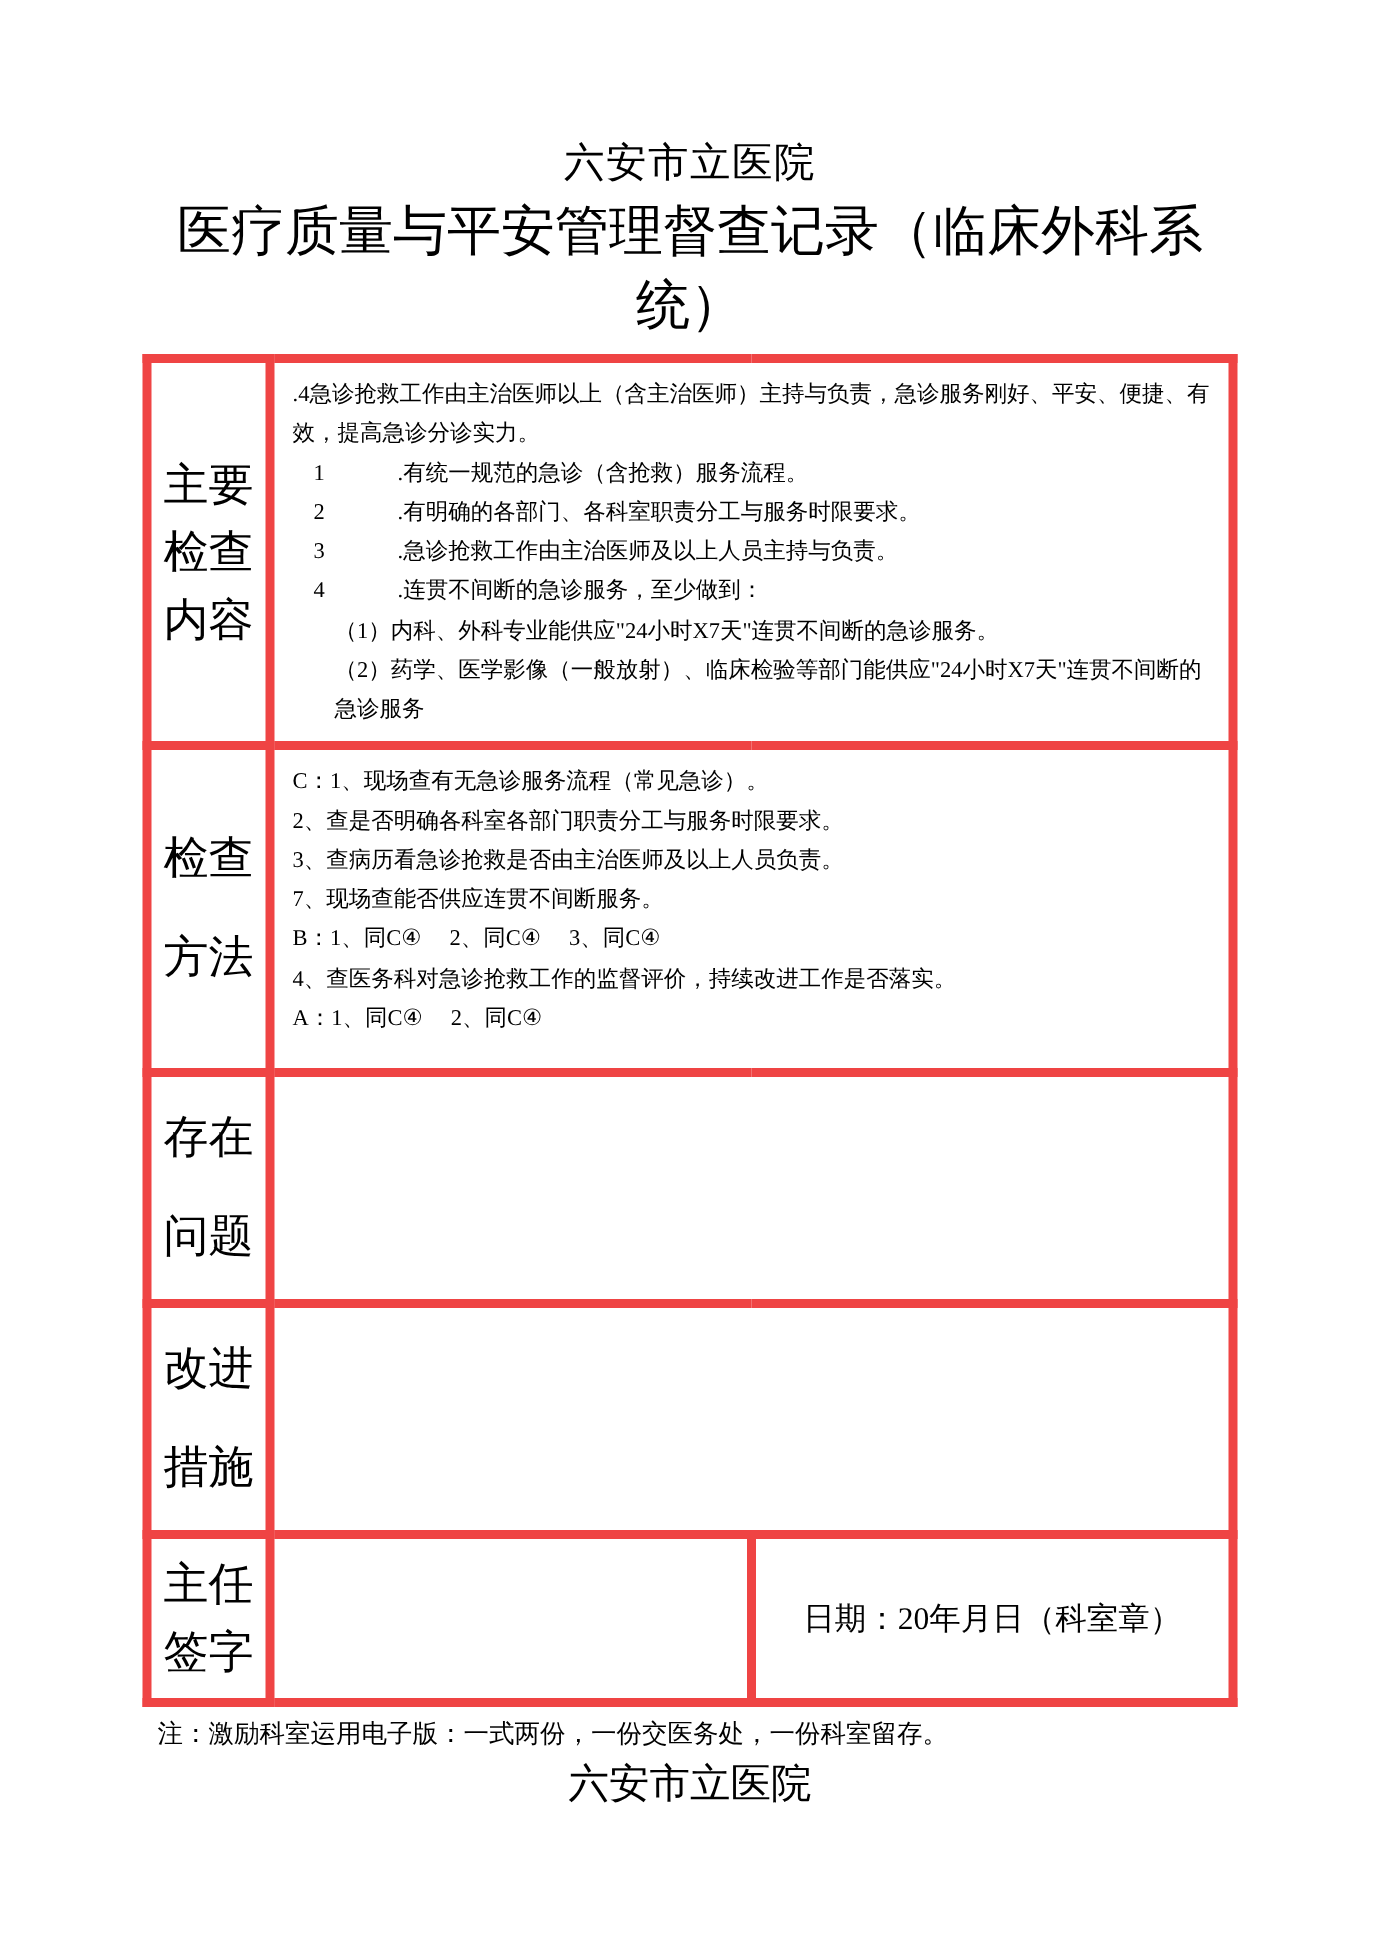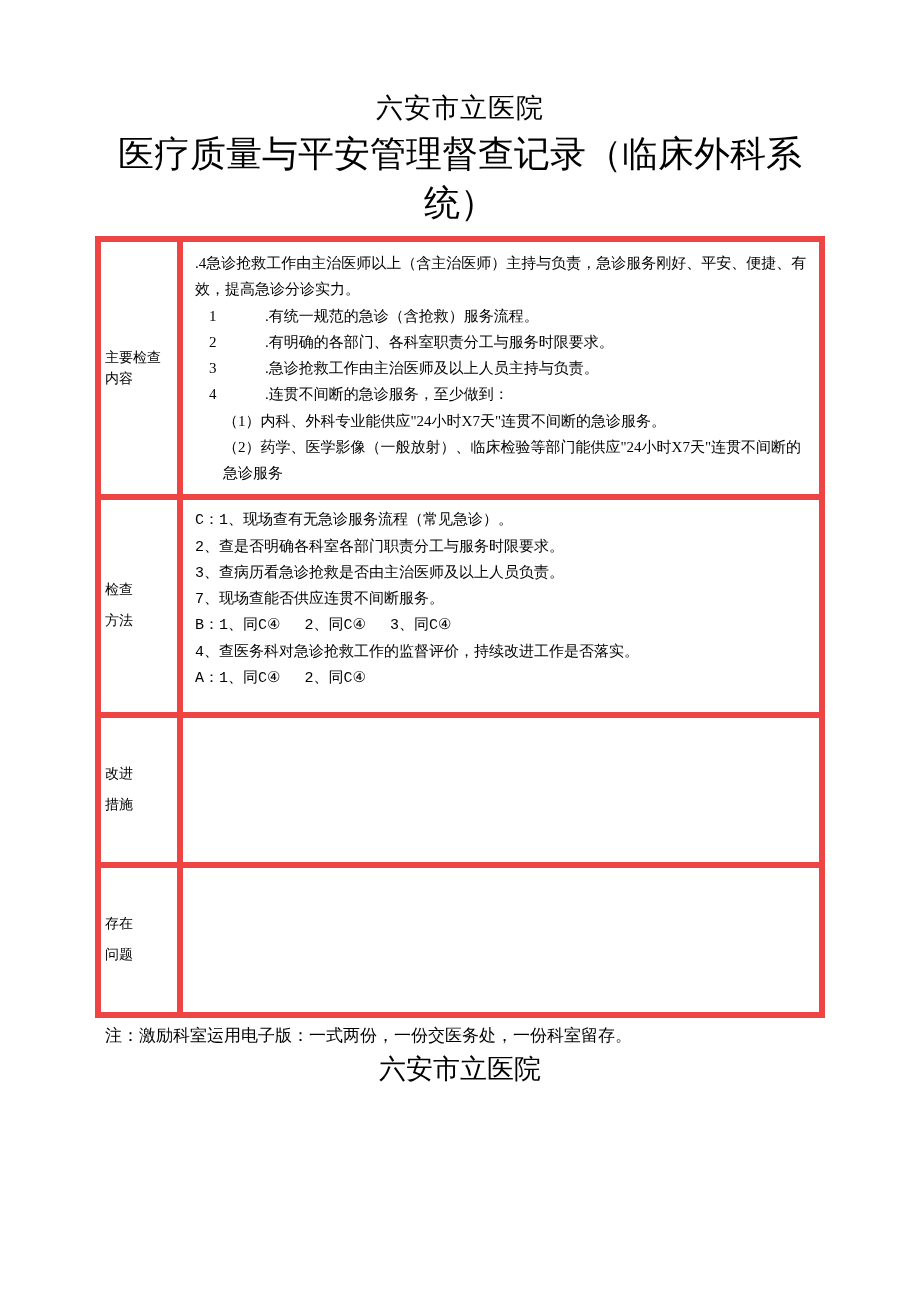--- a/index.html
+++ b/index.html
@@ -52,22 +52,22 @@
       border-collapse: collapse;
       table-layout: fixed;
     }
     td {
       border: 6px solid #ef4444;
       vertical-align: middle;
       padding: 0;
     }
     .label-cell {
       width: 82px;
-      text-align: left;
-      font-size: 14px;
+      text-align: center;
+      font-size: 30px;
       line-height: 1.5;
       padding: 8px 4px;
     }
     .content-cell {
       font-size: 15px;
       line-height: 1.75;
       padding: 8px 10px 8px 12px;
       vertical-align: top;
       font-family: "SimSun", "宋体", serif;
     }
@@ -127,37 +127,42 @@
       <span class="line indent1"><span class="num-pad">2</span><span>.有明确的各部门、各科室职责分工与服务时限要求。</span></span>
       <span class="line indent1"><span class="num-pad">3</span><span>.急诊抢救工作由主治医师及以上人员主持与负责。</span></span>
       <span class="line indent1"><span class="num-pad">4</span><span>.连贯不间断的急诊服务，至少做到：</span></span>
       <span class="line indent2">（1）内科、外科专业能供应"24小时X7天"连贯不间断的急诊服务。</span>
       <span class="line indent2">（2）药学、医学影像（一般放射）、临床检验等部门能供应"24小时X7天"连贯不间断的急诊服务</span>
     </td>
   </tr>
   <tr>
     <td class="label-cell" style="white-space:pre-line;line-height:2.2;">检查
 方法</td>
-    <td class="content-cell" colspan="2" style="padding-bottom:20px;font-family:Liberation Mono, monospace;">
+    <td class="content-cell" colspan="2" style="padding-bottom:20px;">
       <span class="line">C：1、现场查有无急诊服务流程（常见急诊）。</span>
       <span class="line">2、查是否明确各科室各部门职责分工与服务时限要求。</span>
       <span class="line">3、查病历看急诊抢救是否由主治医师及以上人员负责。</span>
       <span class="line">7、现场查能否供应连贯不间断服务。</span>
       <span class="line">B：1、同C④　 2、同C④ 　3、同C④</span>
       <span class="line">4、查医务科对急诊抢救工作的监督评价，持续改进工作是否落实。</span>
       <span class="line">A：1、同C④　  2、同C④</span>
     </td>
   </tr>
   <tr>
+    <td class="label-cell empty-tall" style="white-space:pre-line;line-height:2.2;">存在
+问题</td>
+    <td class="content-cell" colspan="2"></td>
+  </tr>
+  <tr>
     <td class="label-cell empty-tall" style="white-space:pre-line;line-height:2.2;">改进
 措施</td>
     <td class="content-cell" colspan="2"></td>
   </tr>
   <tr>
-    <td class="label-cell empty-tall" style="white-space:pre-line;line-height:2.2;">存在
-问题</td>
-    <td class="content-cell" colspan="2"></td>
+    <td class="label-cell">主任签字</td>
+    <td class="content-cell sig-cell"></td>
+    <td class="date-cell">日期：20年月日（科室章）</td>
   </tr>
 </tbody>
   </table>
 
 <div class="footnote">注：激励科室运用电子版：一式两份，一份交医务处，一份科室留存。</div>
 <div class="footer-title">六安市立医院</div>
 
 </body></html>

